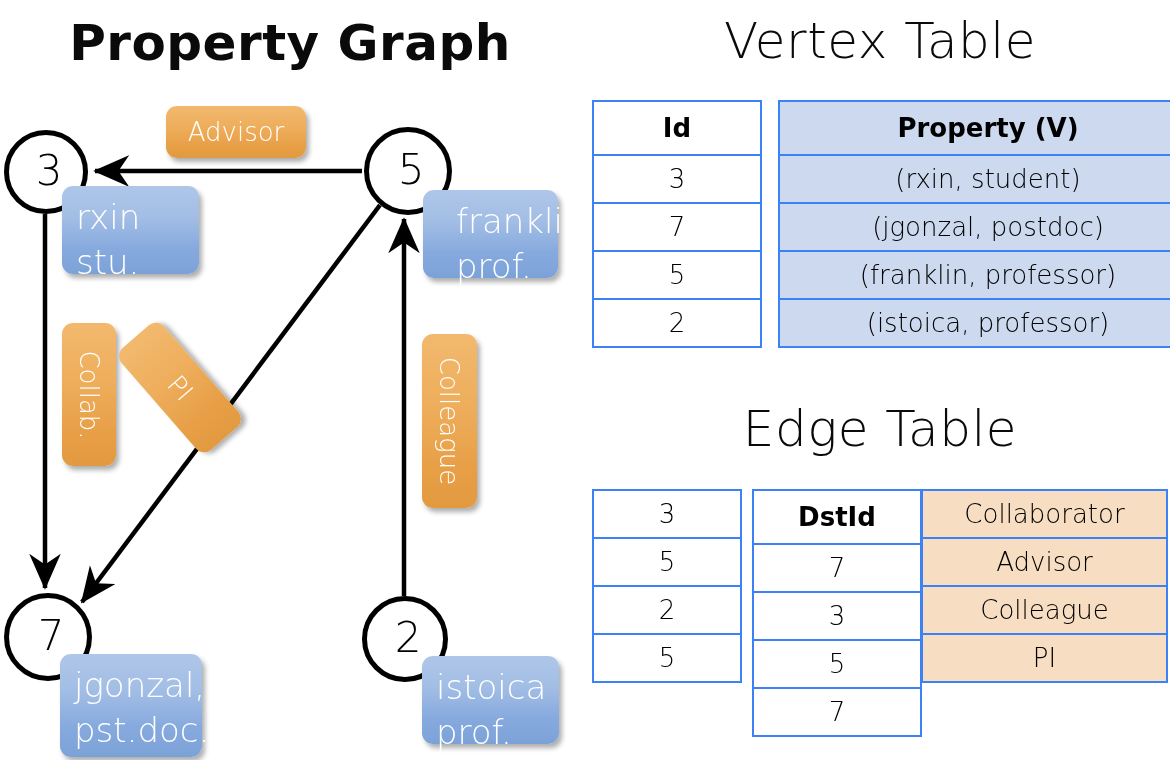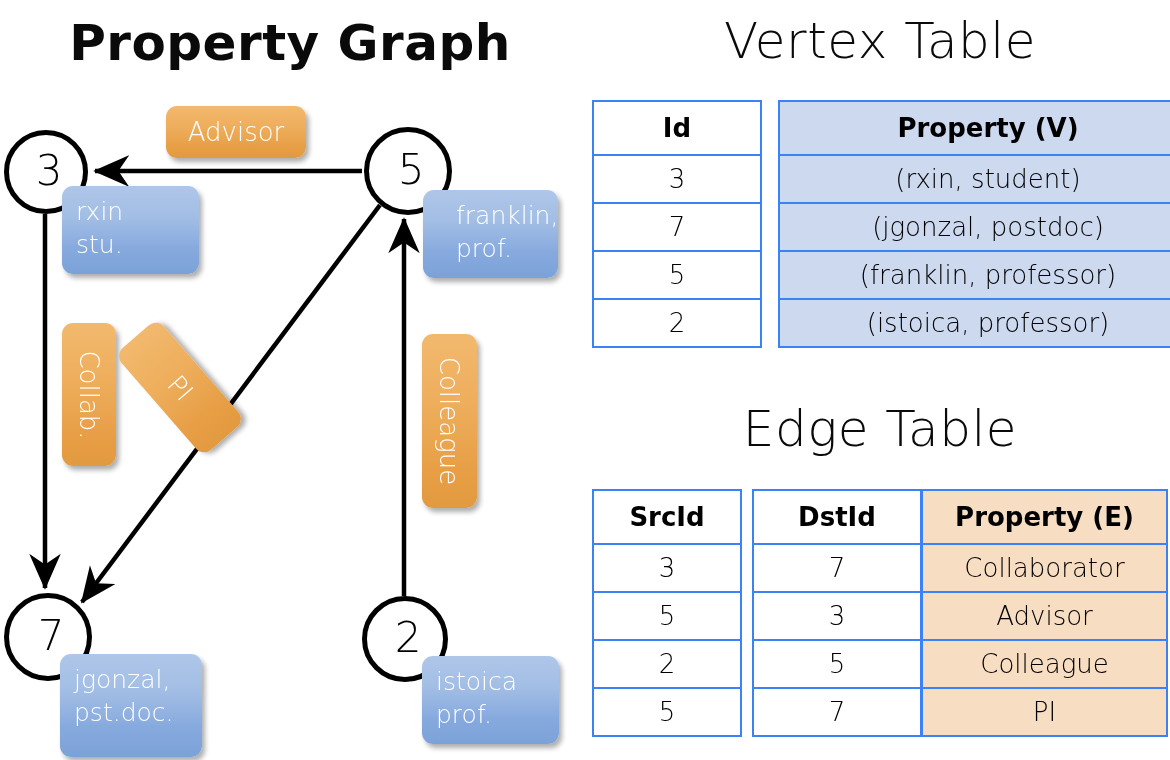--- a/index.html
+++ b/index.html
@@ -61,21 +61,21 @@
 
   
   .vbox {
     position: absolute;
     border-radius: 11px;
     background: linear-gradient(to bottom, #aec6e8 0%, #a3bee5 35%, #87aade 70%, #7ba2d8 100%);
     box-shadow: 3px 4px 5px rgba(0,0,0,0.32);
     color: #ffffff;
     font-family: "DejaVu Sans", sans-serif;
     font-weight: 300;
-    font-size: 25px;
+    font-size: 34px;
     line-height: 1.32;
     padding: 9px 0 0 14px;
     box-sizing: border-box;
     white-space: pre-line;
   }
 
   
   .ebox {
     position: absolute;
     border-radius: 11px;
@@ -223,23 +223,20 @@
         <td class="cell-blue">(franklin, professor)</td>
       </tr>
   <tr>
         <td class="cell-blue">(istoica, professor)</td>
       </tr>
 </tbody>
   </table>
 
 <table class="tbl" id="et-src">
   <tbody>
-      <tr>
-    <th>SrcId</th>
-  </tr>
   <tr>
         <td>3</td>
       </tr>
   <tr>
         <td>5</td>
       </tr>
   <tr>
         <td>2</td>
       </tr>
   <tr>
@@ -263,23 +260,20 @@
         <td>5</td>
       </tr>
   <tr>
         <td>7</td>
       </tr>
 </tbody>
   </table>
 
 <table class="tbl" id="et-prop">
   <tbody>
-      <tr>
-    <th class="cell-peach">Property (E)</th>
-  </tr>
   <tr>
         <td class="cell-peach">Collaborator</td>
       </tr>
   <tr>
         <td class="cell-peach">Advisor</td>
       </tr>
   <tr>
         <td class="cell-peach">Colleague</td>
       </tr>
   <tr>

